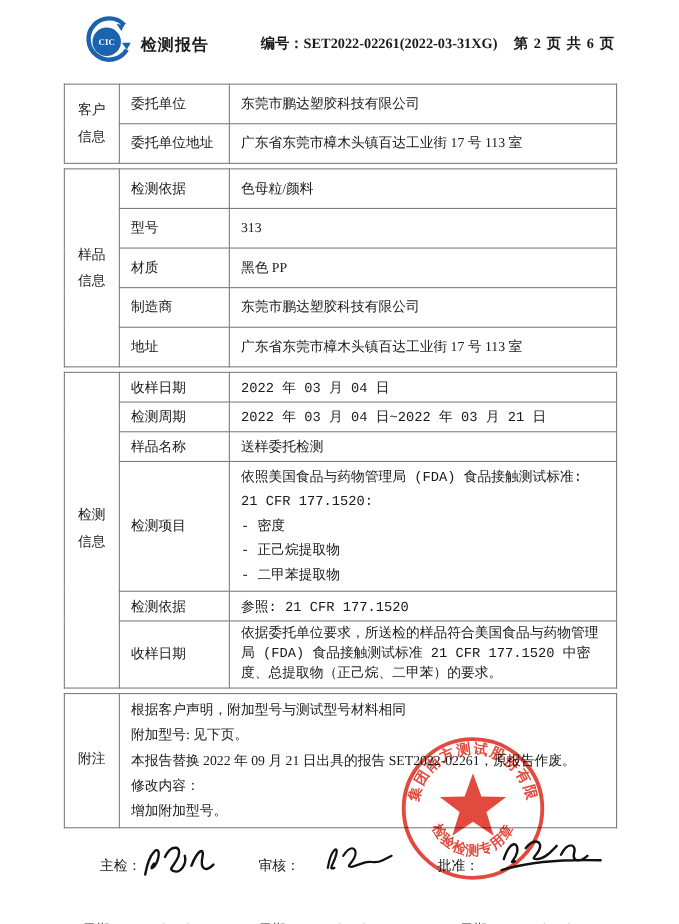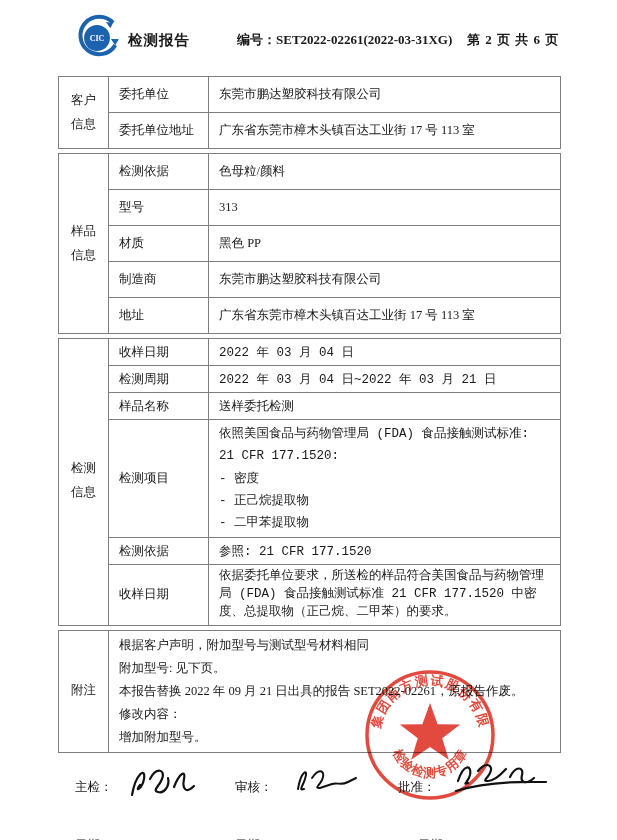--- a/index.html
+++ b/index.html
@@ -207,21 +207,21 @@
       <circle cx="70" cy="70" r="63" fill="none" stroke="#e03a2e" stroke-width="3.5"></circle>
       <path d="M 70 38 L 77.6 59.2 L 100.2 59.6 L 82.2 73.2 L 88.8 94.8 L 70 82 L 51.2 94.8 L 57.8 73.2 L 39.8 59.6 L 62.4 59.2 Z" fill="#e03a2e"></path>
       <text fill="#e03a2e" font-size="13" font-weight="bold" letter-spacing="1.5" font-family="Liberation Serif, serif">
         <textPath href="#arcTop" startOffset="50%" text-anchor="middle">中检集团南方测试股份有限公司</textPath>
       </text>
       <text fill="#e03a2e" font-size="12.5" font-weight="bold" letter-spacing="1" font-family="Liberation Serif, serif">
         <textPath href="#arcBottom" startOffset="50%" text-anchor="middle">检验检测专用章</textPath>
       </text>
     </svg>
 
-    <span class="slabel" style="left:75px">主检：</span>
+    <span class="slabel" style="left:91px">主检：</span>
     <svg class="sig-svg" style="left:122px;top:-4px" width="80" height="48" viewBox="0 0 80 48">
       <path d="M10 36 C14 14 24 8 22 20 C20 30 12 34 18 26 M28 20 C34 8 44 10 40 20 C37 28 30 31 36 33 C42 35 48 27 46 19 M52 28 C58 13 64 11 62 20 C60 30 64 35 72 27" fill="none" stroke="#111" stroke-width="2.2" stroke-linecap="round"></path>
     </svg>
 
     <span class="slabel" style="left:235px">审核：</span>
     <svg class="sig-svg" style="left:288px;top:-2px" width="78" height="44" viewBox="0 0 78 44">
       <path d="M10 28 C13 10 21 6 17 18 C15 25 10 30 16 28 M24 17 C32 5 38 11 34 19 C31 25 26 27 32 27 L44 23 C50 21 52 25 60 21 L68 17" fill="none" stroke="#111" stroke-width="2" stroke-linecap="round"></path>
     </svg>
 
     <span class="slabel" style="left:398px">批准：</span>

